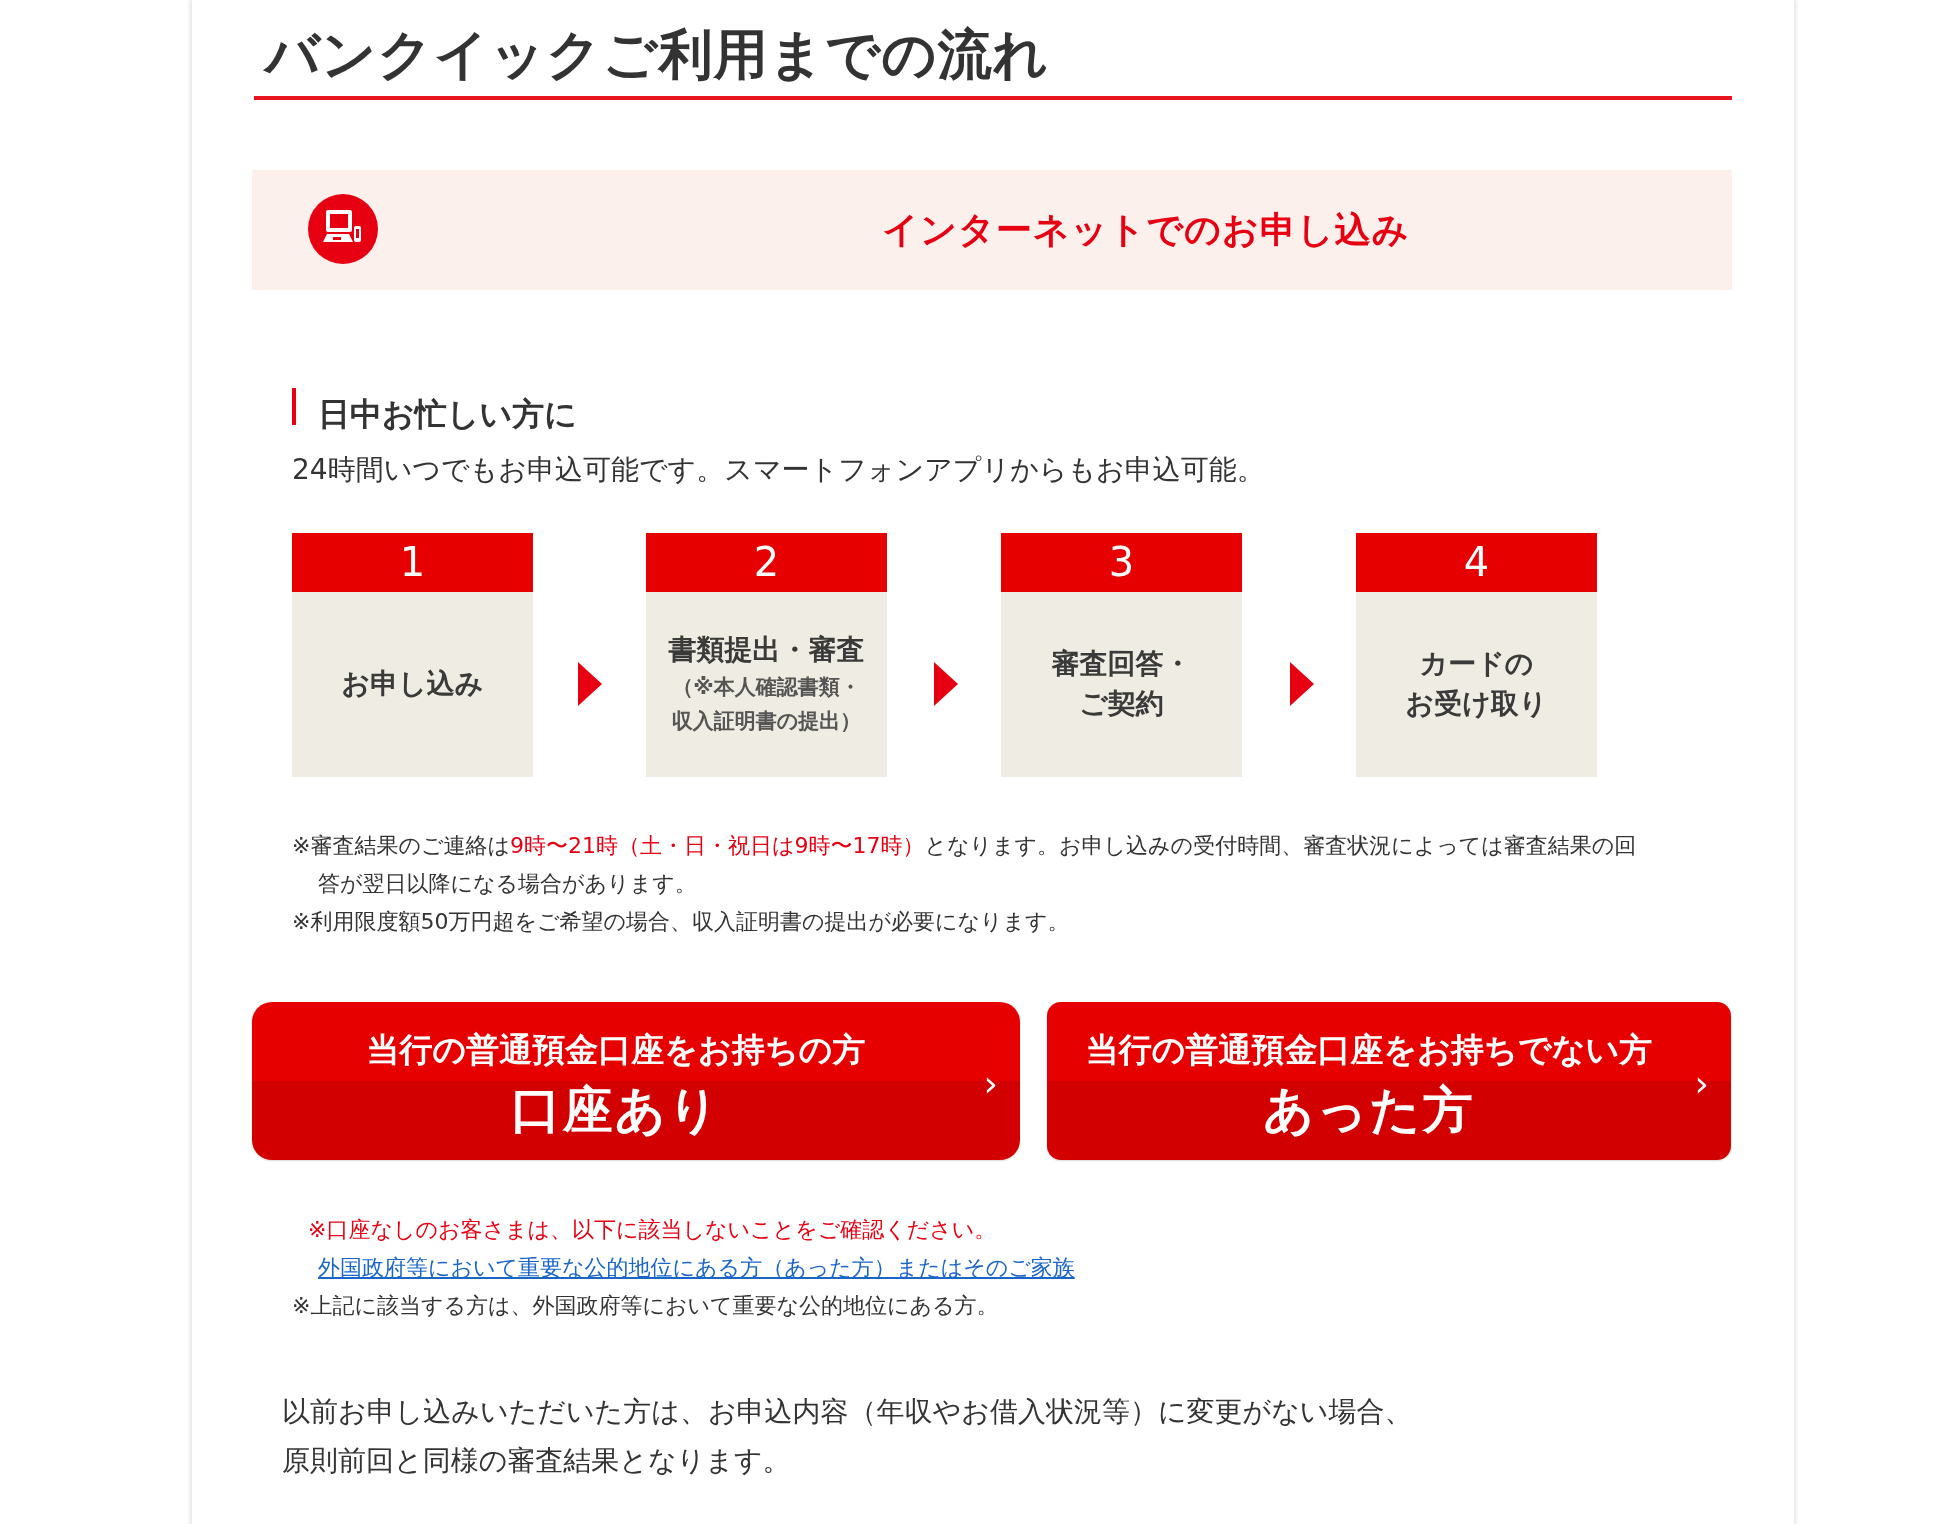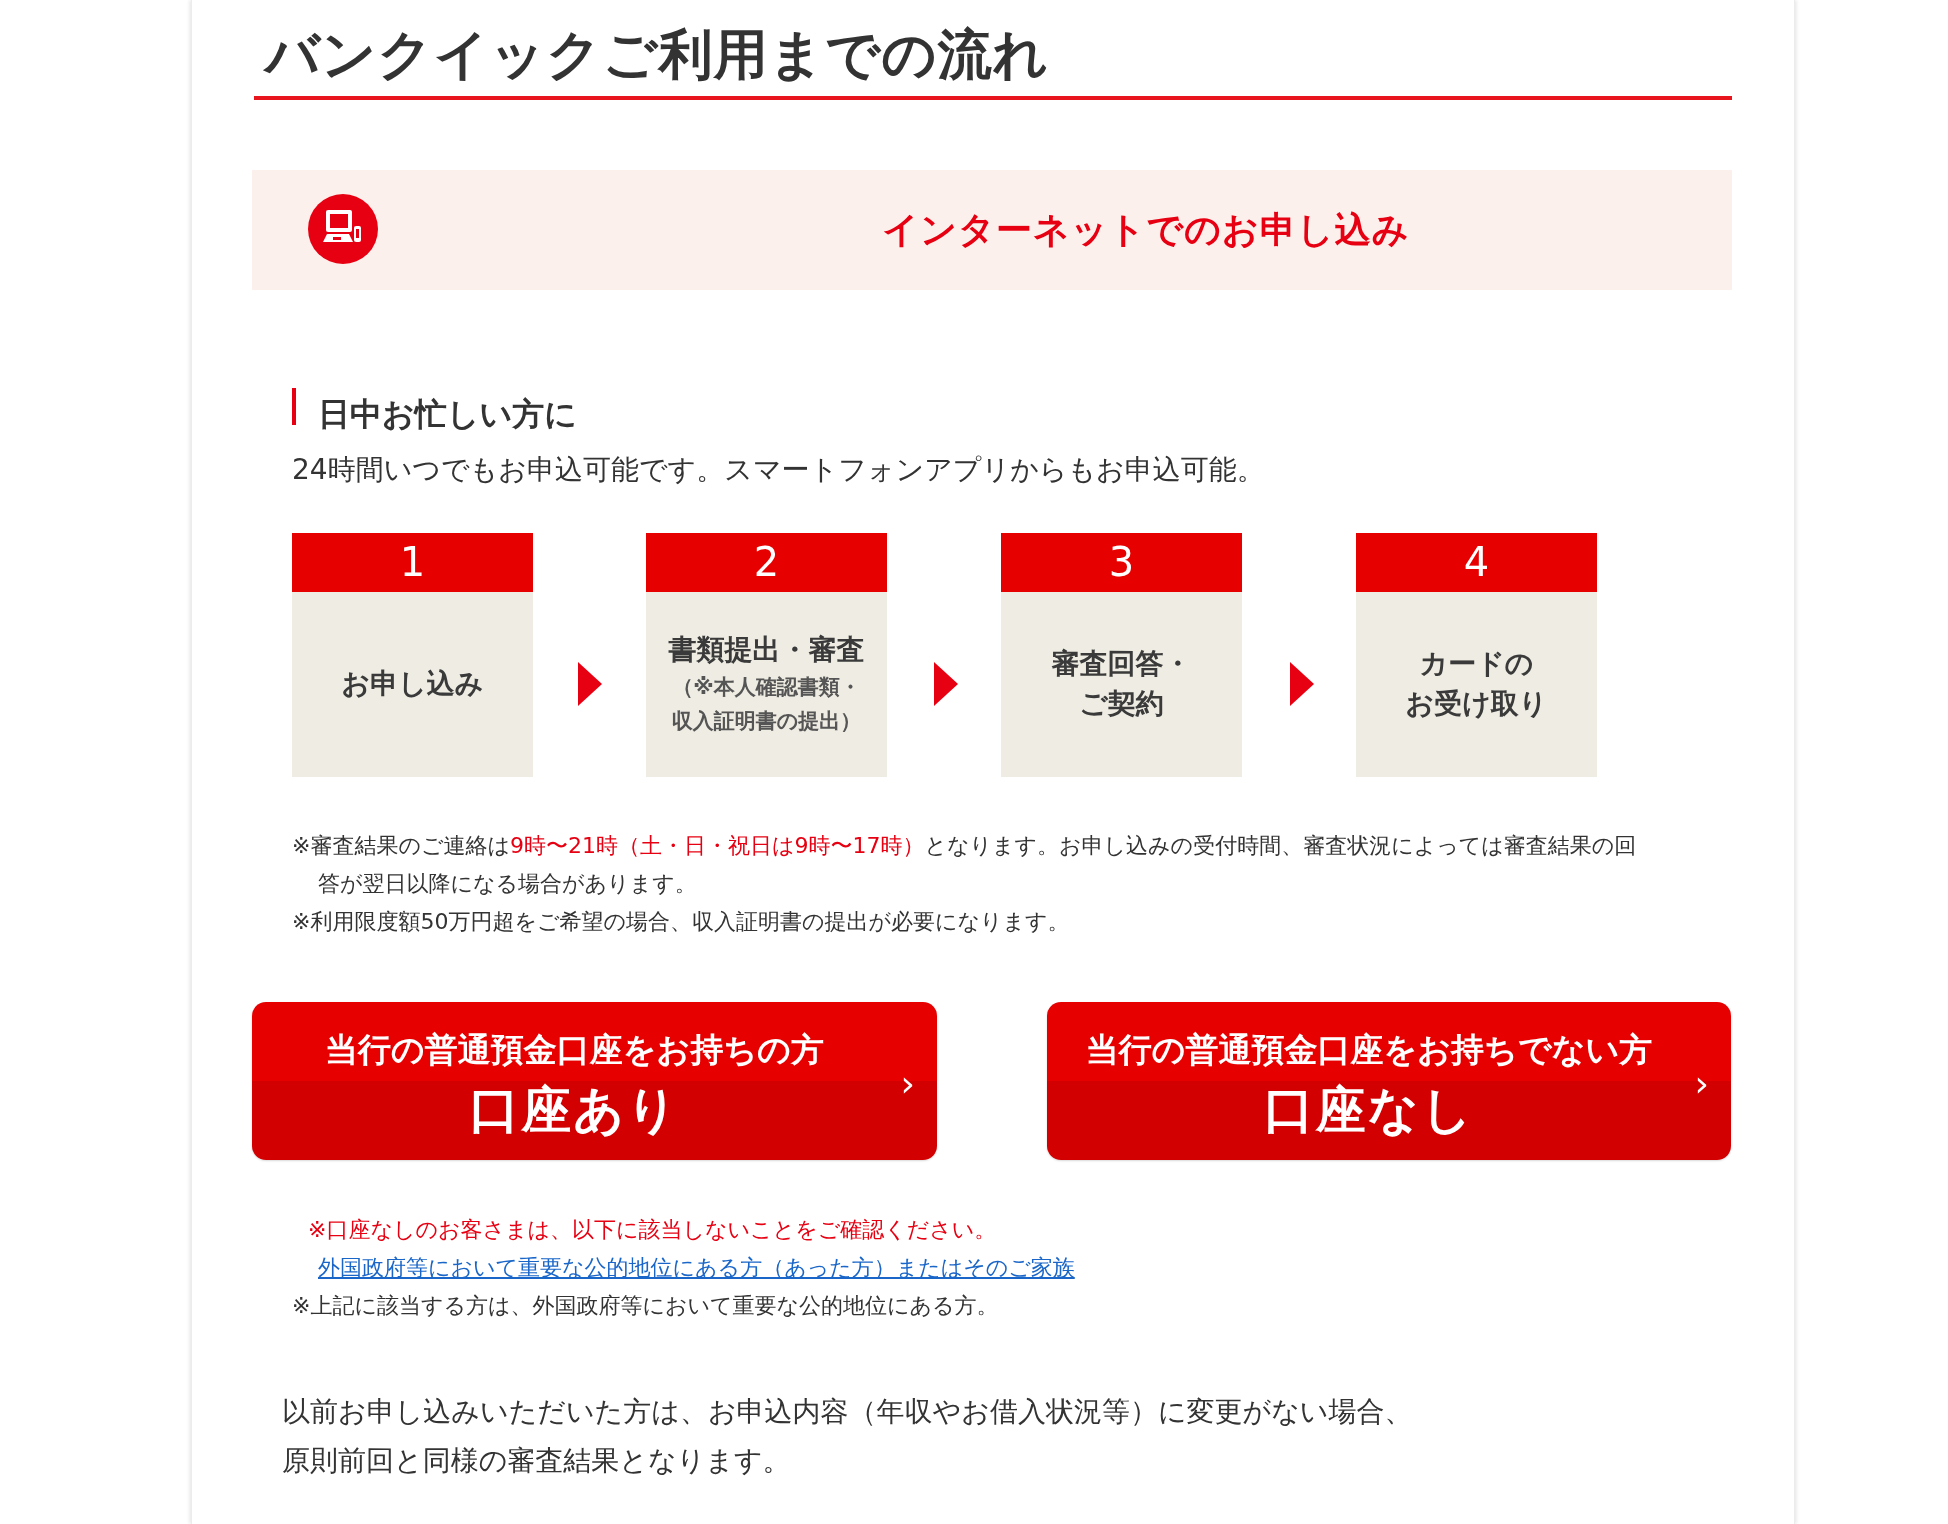--- a/index.html
+++ b/index.html
@@ -283,28 +283,28 @@
     <div class="step-main">お受け取り</div>
   </div>
 </div>
 
 <div class="note" style="top:827px;">
   <span>※審査結果のご連絡は</span><span class="red">9時〜21時（土・日・祝日は9時〜17時）</span><span>となります。お申し込みの受付時間、審査状況によっては審査結果の回</span>
 </div>
 <div class="note indent" style="top:865px;">答が翌日以降になる場合があります。</div>
 <div class="note" style="top:903px;">※利用限度額50万円超をご希望の場合、収入証明書の提出が必要になります。</div>
 
-<div class="cta" style="left:252px; width:685px;">
+<div class="cta" style="left:252px; width:768px;border-radius:20px;">
   <div class="cta-sub">当行の普通預金口座をお持ちの方</div>
   <div class="cta-main">口座あり</div>
   <div class="cta-chevron">›</div>
 </div>
 <div class="cta" style="left:1047px; width:684px;">
   <div class="cta-sub">当行の普通預金口座をお持ちでない方</div>
-  <div class="cta-main">口座なし</div>
+  <div class="cta-main">あった方</div>
   <div class="cta-chevron">›</div>
 </div>
 
 <div class="warn red" style="top:1211px;margin-left:16px;">※口座なしのお客さまは、以下に該当しないことをご確認ください。</div>
 <a class="warn-link">外国政府等において重要な公的地位にある方（あった方）またはそのご家族</a>
 <div class="warn dark" style="top:1287px;">※上記に該当する方は、外国政府等において重要な公的地位にある方。</div>
 
 <div class="closing" style="top:1388px;">以前お申し込みいただいた方は、お申込内容（年収やお借入状況等）に変更がない場合、</div>
 <div class="closing" style="top:1437px;">原則前回と同様の審査結果となります。</div>
 

